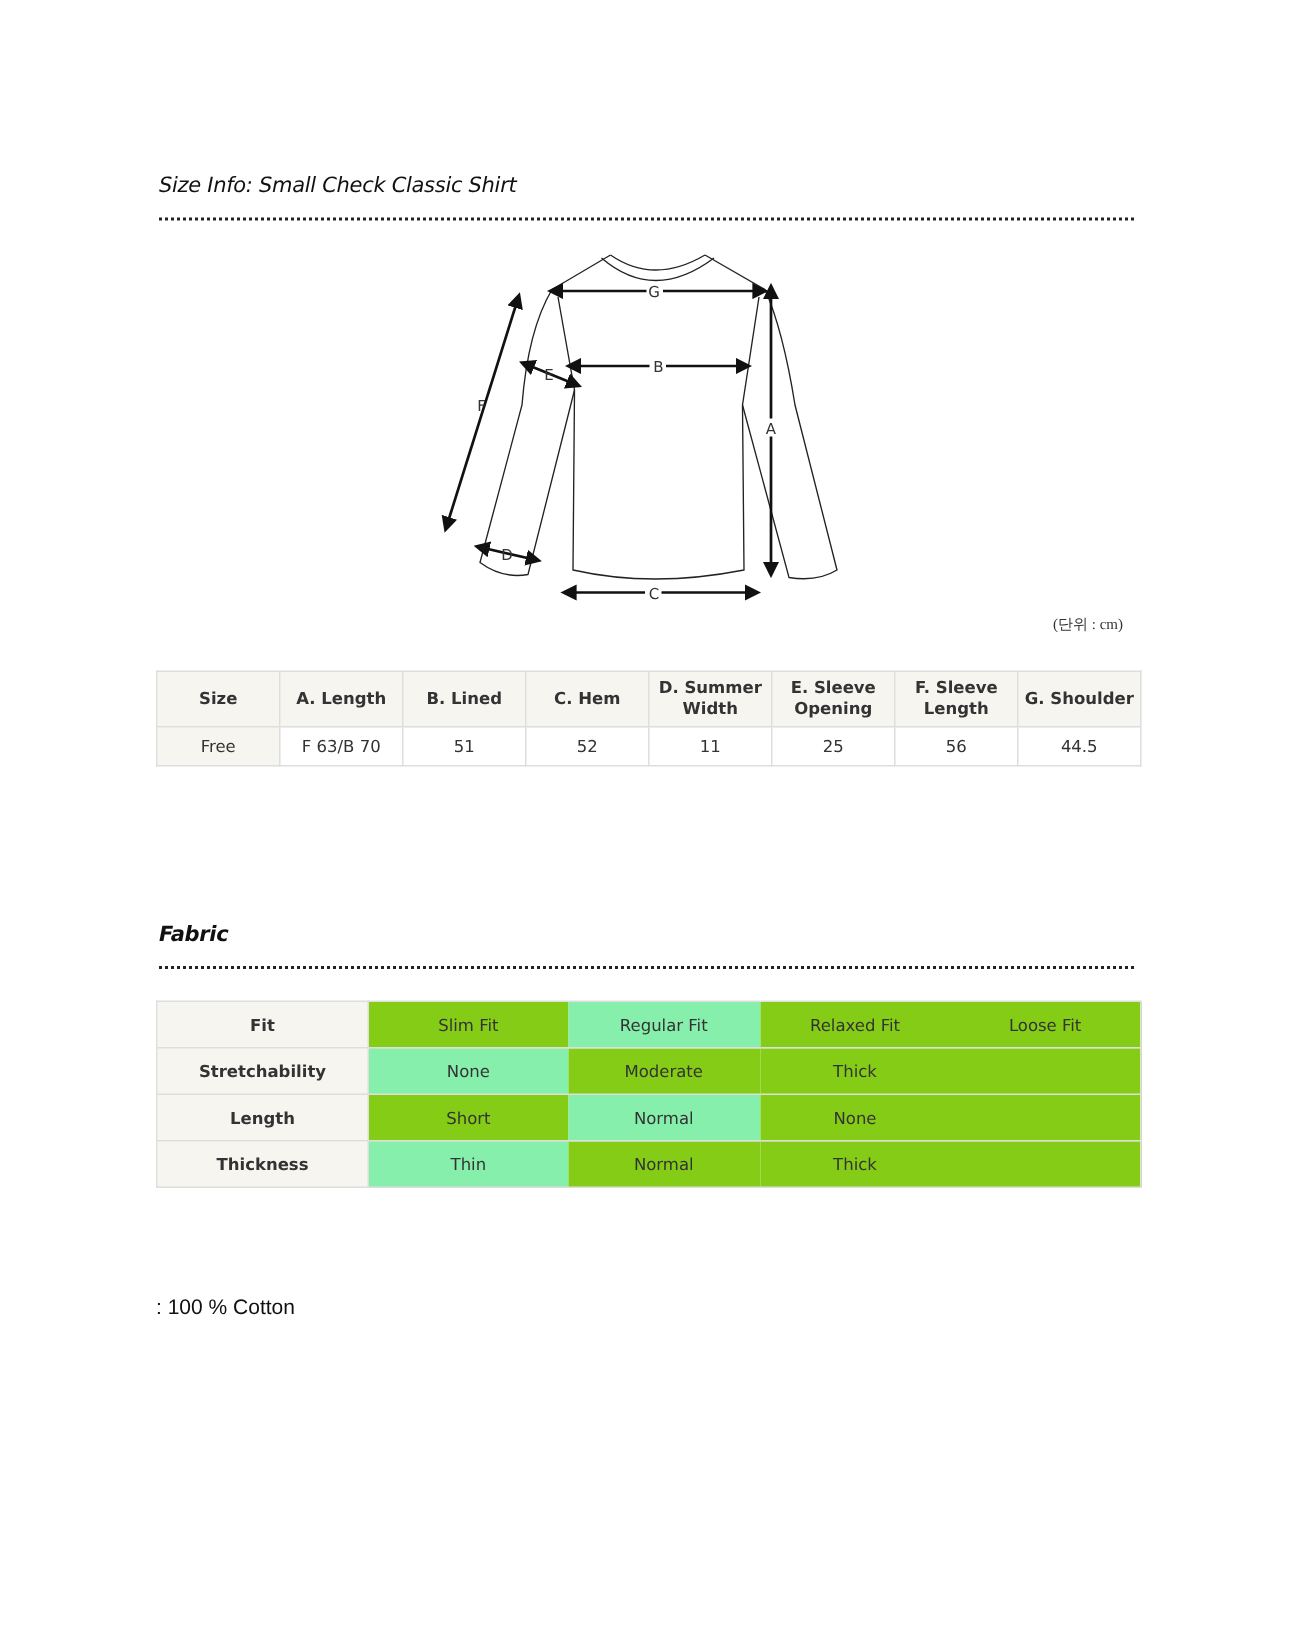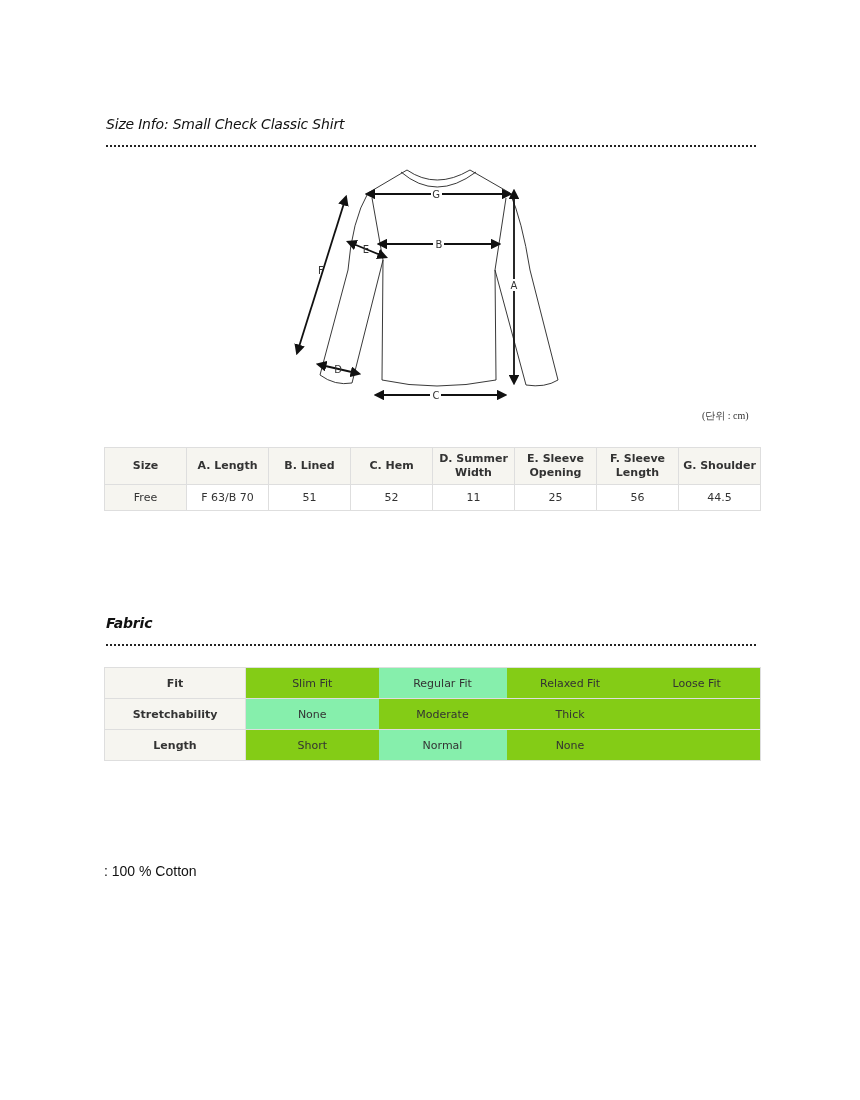--- a/index.html
+++ b/index.html
@@ -133,16 +133,23 @@
     <td class="nb">Thick</td>
     <td class="nbl"></td>
   </tr>
   <tr>
     <td class="label">Length</td>
     <td class="nbr">Short</td>
     <td class="on nb">Normal</td>
     <td class="nb">None</td>
     <td class="nbl"></td>
   </tr>
+  <tr>
+    <td class="label">Thickness</td>
+    <td class="on nbr">Thin</td>
+    <td class="nb">Normal</td>
+    <td class="nb">Thick</td>
+    <td class="nbl"></td>
+  </tr>
 </tbody>
   </table>
 
 <div class="material">: 100 % Cotton</div>
 
 </body></html>

